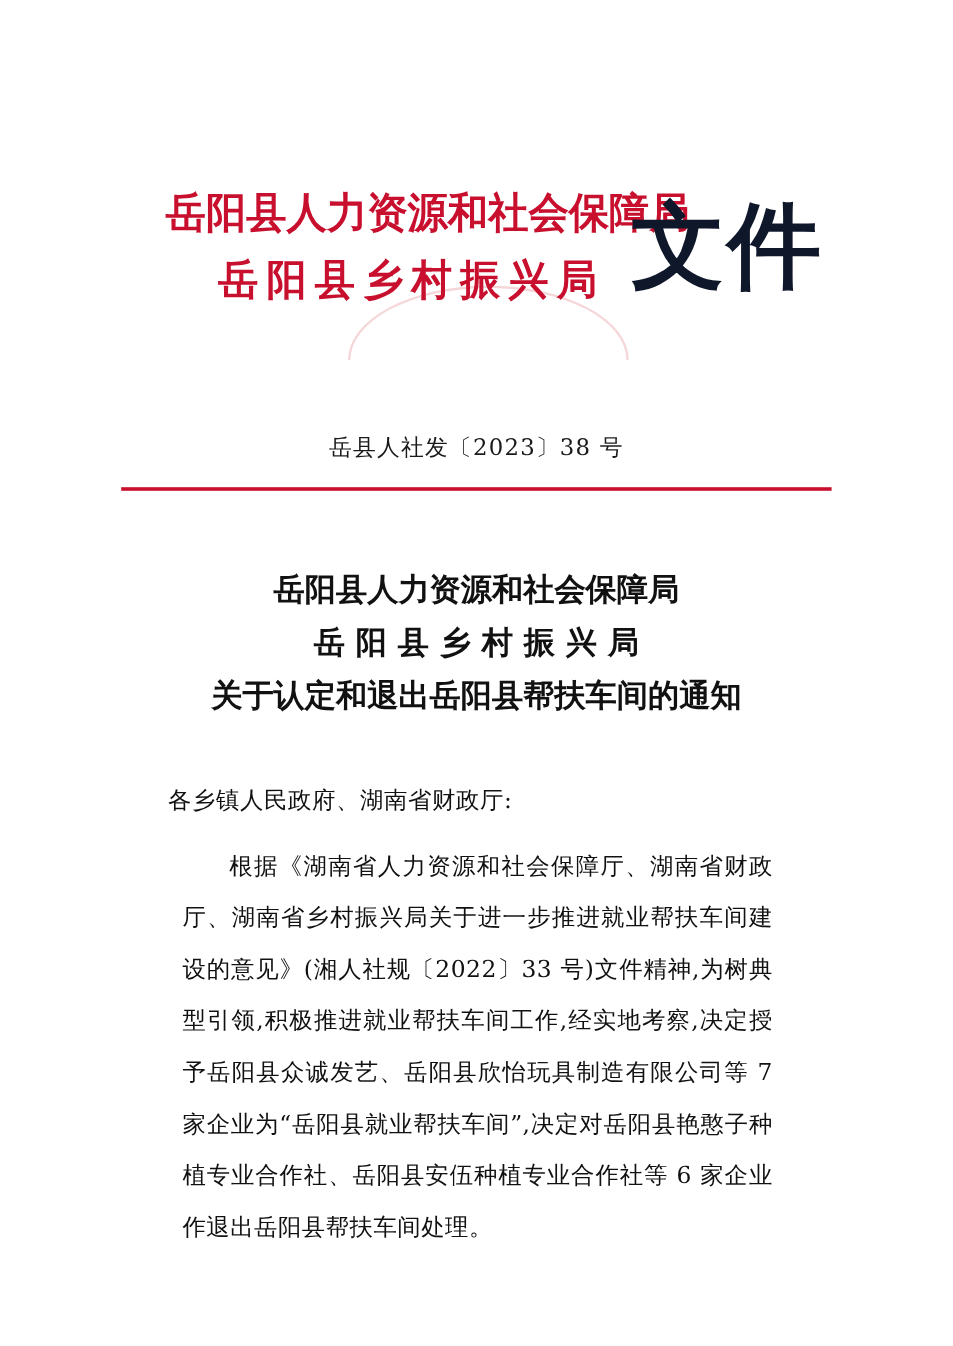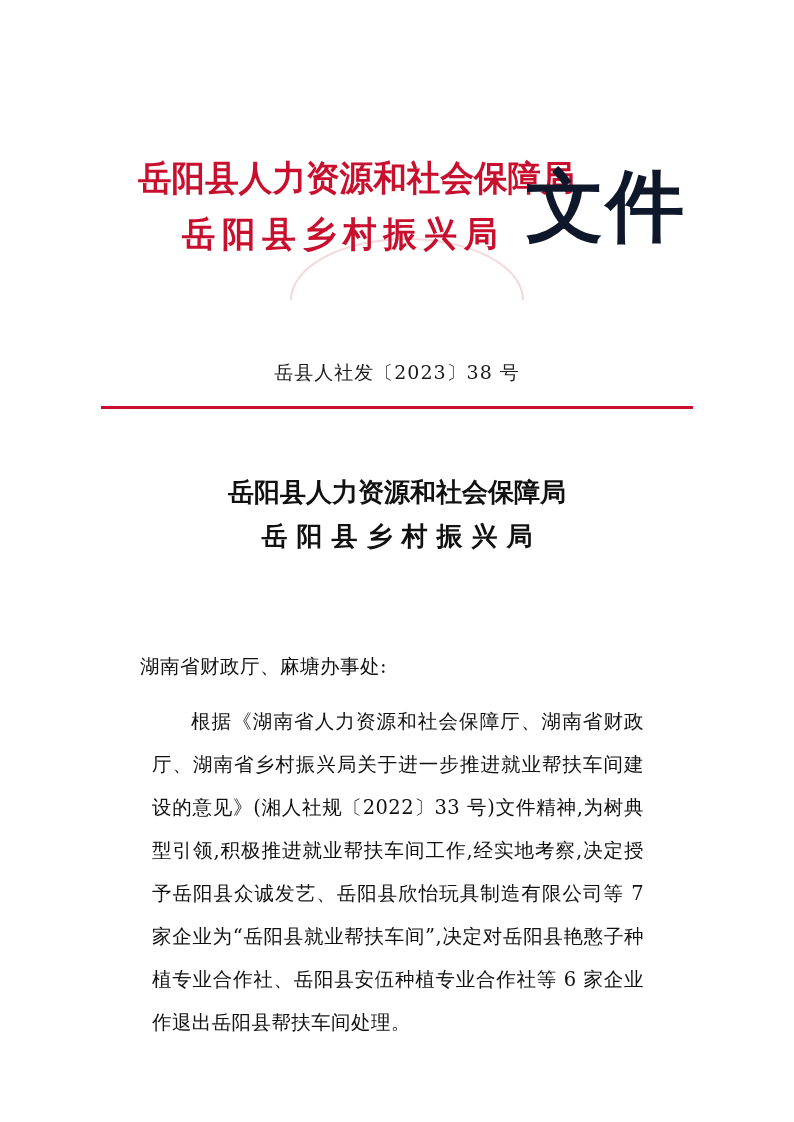--- a/index.html
+++ b/index.html
@@ -168,20 +168,21 @@
     <div class="lh-wen">文件</div>
   </div>
 
   <div class="doc-number">岳县人社发〔2023〕38 号</div>
 
   <div class="red-rule"></div>
 
   <div class="title-block">
     <div class="title-line">岳阳县人力资源和社会保障局</div>
     <div class="title-line wide">岳阳县乡村振兴局</div>
+    <div class="title-line">关于认定和退出岳阳县帮扶车间的通知</div>
   </div>
 
   <div class="body-text">
-    <p class="salutation">湖南省财政厅、麻塘办事处:</p>
+    <p class="salutation">各乡镇人民政府、湖南省财政厅:</p>
     <p class="para">根据《湖南省人力资源和社会保障厅、湖南省财政厅、湖南省乡村振兴局关于进一步推进就业帮扶车间建设的意见》(湘人社规〔2022〕33 号)文件精神,为树典型引领,积极推进就业帮扶车间工作,经实地考察,决定授予岳阳县众诚发艺、岳阳县欣怡玩具制造有限公司等 7 家企业为“岳阳县就业帮扶车间”,决定对岳阳县艳憨子种植专业合作社、岳阳县安伍种植专业合作社等 6 家企业作退出岳阳县帮扶车间处理。</p>
   </div>
 
 </div>
 
 </body></html>

